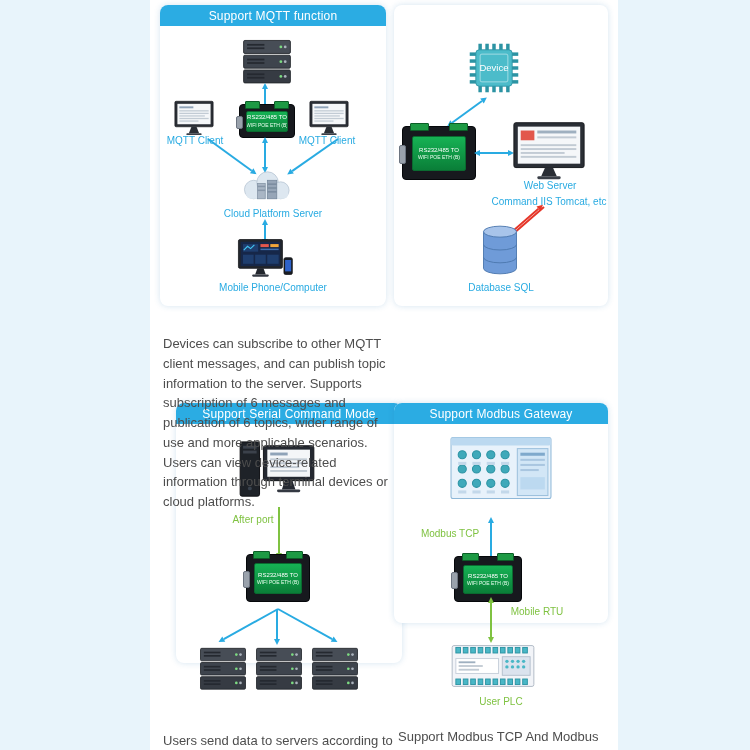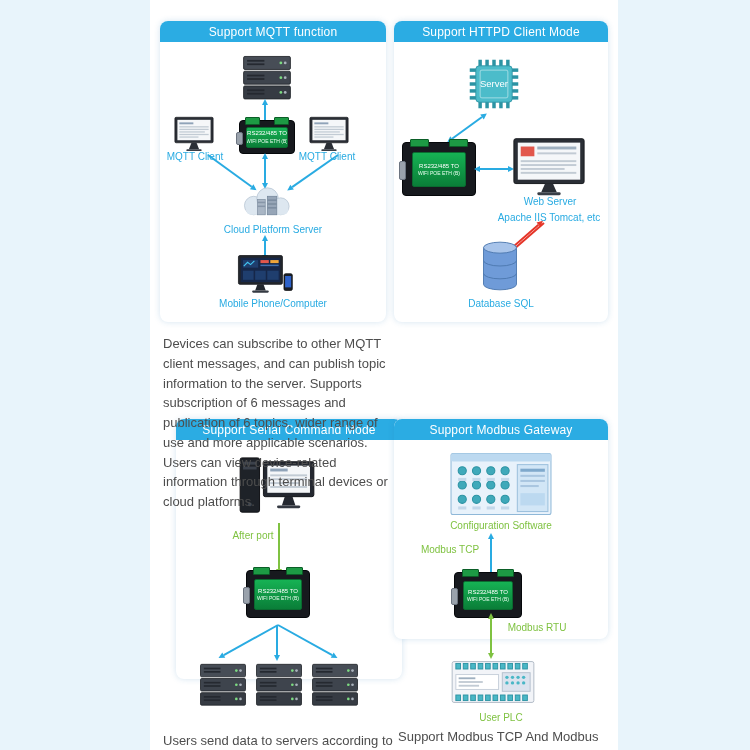--- a/index.html
+++ b/index.html
@@ -1,19 +1,19 @@
 <!DOCTYPE html>
 <html><head>
 <meta charset="utf-8">
 <style>
   html,body{margin:0;padding:0;}
   body{background:#e8f4fb;font-family:"Liberation Sans",sans-serif;}
   #page{position:relative;width:750px;height:750px;background:#e8f4fb;overflow:hidden;}
   #content-col{position:absolute;left:150px;top:0;width:468px;height:750px;background:#ffffff;}
-  .panel{position:absolute;background:#ffffff;border-radius:8px;box-shadow:0 0 6px rgba(41,120,180,.20);margin-top:16px;}
+  .panel{position:absolute;background:#ffffff;border-radius:8px;box-shadow:0 0 6px rgba(41,120,180,.20);}
   .panel-head{position:absolute;left:0;right:0;top:0;height:21px;background:#2bace3;border-radius:8px 8px 0 0;
               color:#fff;font-size:12px;display:flex;align-items:center;justify-content:center;letter-spacing:.2px;}
   .panel-body{position:absolute;left:0;right:0;top:21px;bottom:0;}
   .ic{position:absolute;display:block;}
   .lbl{position:absolute;font-size:10px;color:#29abe2;text-align:center;white-space:nowrap;}
   .lbl.green{color:#7fc241;}
   .desc{position:absolute;font-size:13px;line-height:1.52;color:#4d4d4d;}
   
   .arrow{position:absolute;height:2px;transform-origin:0 50%;}
   .arrow::after{content:"";position:absolute;right:-6px;top:50%;transform:translateY(-50%);
@@ -296,46 +296,45 @@
       <div class="arrow blue double" style="left:105px;top:198px;width:14px;transform:rotate(90deg)"></div>
 
       <svg class="ic" style="left:74px;top:212px;width:62px;height:44px">
           <use href="#sym-dashboard"></use>
         </svg>
       <div class="lbl" style="left:0;right:0;top:256px">Mobile Phone/Computer</div>
     </div>
   </div>
 
   <div class="panel" style="left:394px;top:5px;width:214px;height:301px">
-    <div class="panel-head">Support HTTPD Client Mode</div>
     <div class="panel-body">
       <svg class="ic" style="left:74px;top:16px;width:52px;height:52px">
           <use href="#sym-chip"></use>
         </svg>
-      <span class="chip-label" style="left:74px;top:36px;width:52px">Server</span>
+      <span class="chip-label" style="left:74px;top:36px;width:52px">Device</span>
 
       <div class="arrow blue double" style="left:88px;top:74px;width:37px;transform:rotate(144deg)"></div>
 
       <div class="device" style="left:8px;top:100px;width:74px;height:54px">
         <span class="term l"></span>
         <span class="term r"></span>
         <span class="db9"></span>
         <div class="dpanel">
           <span class="t1">RS232/485 TO</span>
           <span class="t2">WIFI POE ETH (B)</span>
         </div>
       </div>
 
       <div class="arrow blue double" style="left:86px;top:126px;width:28px"></div>
 
       <svg class="ic" style="left:116px;top:94px;width:78px;height:62px">
           <use href="#sym-webmonitor"></use>
         </svg>
       <div class="lbl" style="left:106px;top:154px;width:100px">Web Server</div>
-      <div class="lbl" style="left:96px;top:170px;width:118px">Apache IIS Tomcat, etc</div>
+      <div class="lbl" style="left:96px;top:170px;width:118px">Command IIS Tomcat, etc</div>
 
       <div class="arrow red" style="left:150px;top:180px;width:43px;transform:rotate(139deg)"></div>
       <div class="arrow red" style="left:112px;top:210px;width:43px;transform:rotate(-41deg)"></div>
 
       <svg class="ic" style="left:84px;top:196px;width:44px;height:56px">
           <use href="#sym-database"></use>
         </svg>
       <div class="lbl" style="left:0;right:0;top:256px">Database SQL</div>
     </div>
   </div>
@@ -375,36 +374,35 @@
         </svg>
     </div>
   </div>
 
   <div class="panel" style="left:394px;top:403px;width:214px;height:220px">
     <div class="panel-head">Support Modbus Gateway</div>
     <div class="panel-body">
       <svg class="ic" style="left:56px;top:12px;width:102px;height:64px">
           <use href="#sym-config"></use>
         </svg>
-      <div class="lbl green" style="left:0;right:0;top:80px">Configuration Software</div>
 
       <div class="lbl green" style="left:6px;top:104px;width:100px">Modbus TCP</div>
       <div class="arrow blue double" style="left:97px;top:98px;width:34px;transform:rotate(90deg)"></div>
 
       <div class="device" style="left:60px;top:132px;width:68px;height:46px">
         <span class="term l"></span>
         <span class="term r"></span>
         <span class="db9"></span>
         <div class="dpanel">
           <span class="t1">RS232/485 TO</span>
           <span class="t2">WIFI POE ETH (B)</span>
         </div>
       </div>
 
-      <div class="lbl green" style="left:93px;top:182px;width:100px">Modbus RTU</div>
+      <div class="lbl green" style="left:93px;top:182px;width:100px">Mobile RTU</div>
       <div class="arrow green double" style="left:97px;top:178px;width:34px;transform:rotate(90deg)"></div>
 
       <svg class="ic" style="left:54px;top:216px;width:90px;height:52px">
           <use href="#sym-plc"></use>
         </svg>
       <div class="lbl green" style="left:0;right:0;top:272px">User PLC</div>
     </div>
   </div>
 
   <p class="desc" style="left:163px;top:321px;width:229px">Devices can subscribe to other MQTT client messages, and can publish topic information to the server. Supports subscription of 6 messages and publication of 6 topics, wider range of use and more applicable scenarios. Users can view device-related information through terminal devices or cloud platforms.</p>

